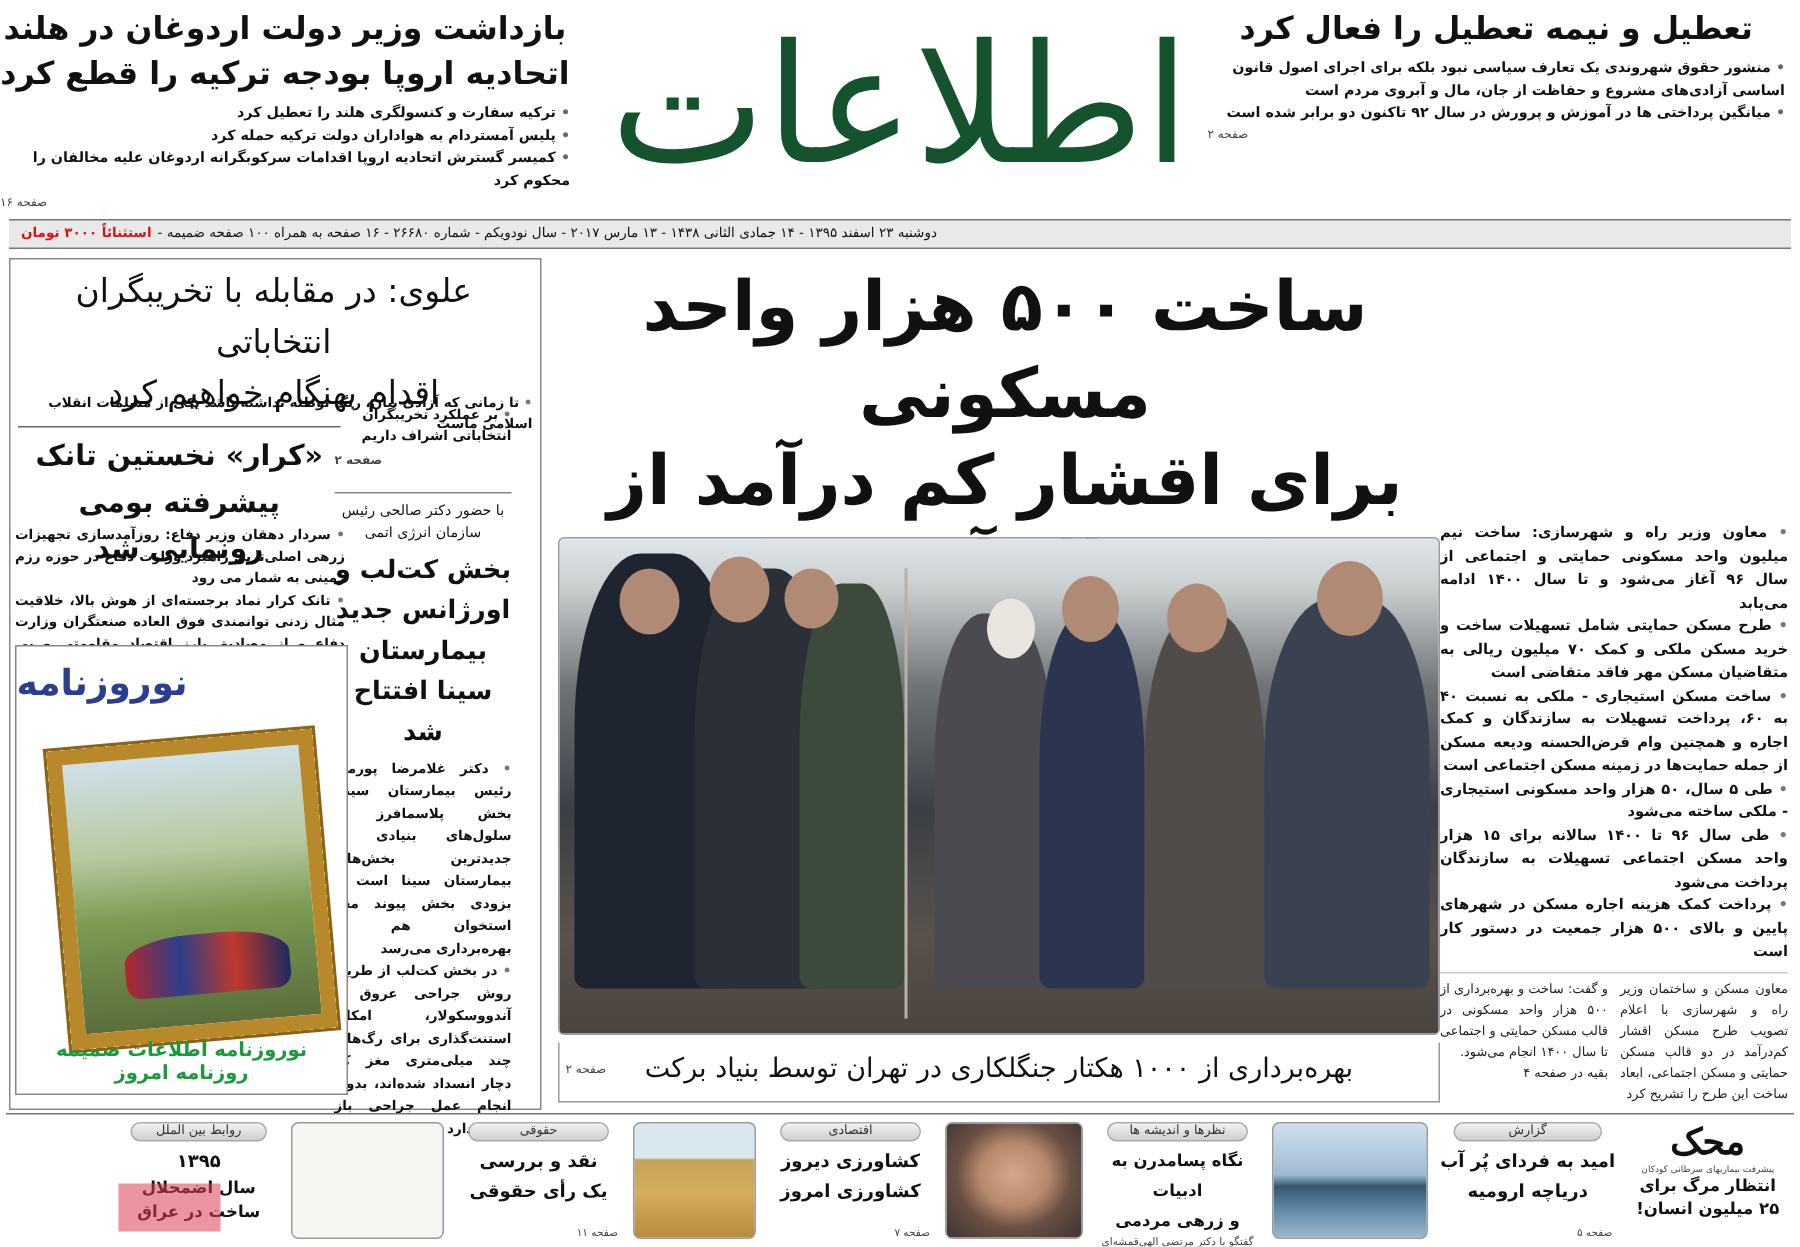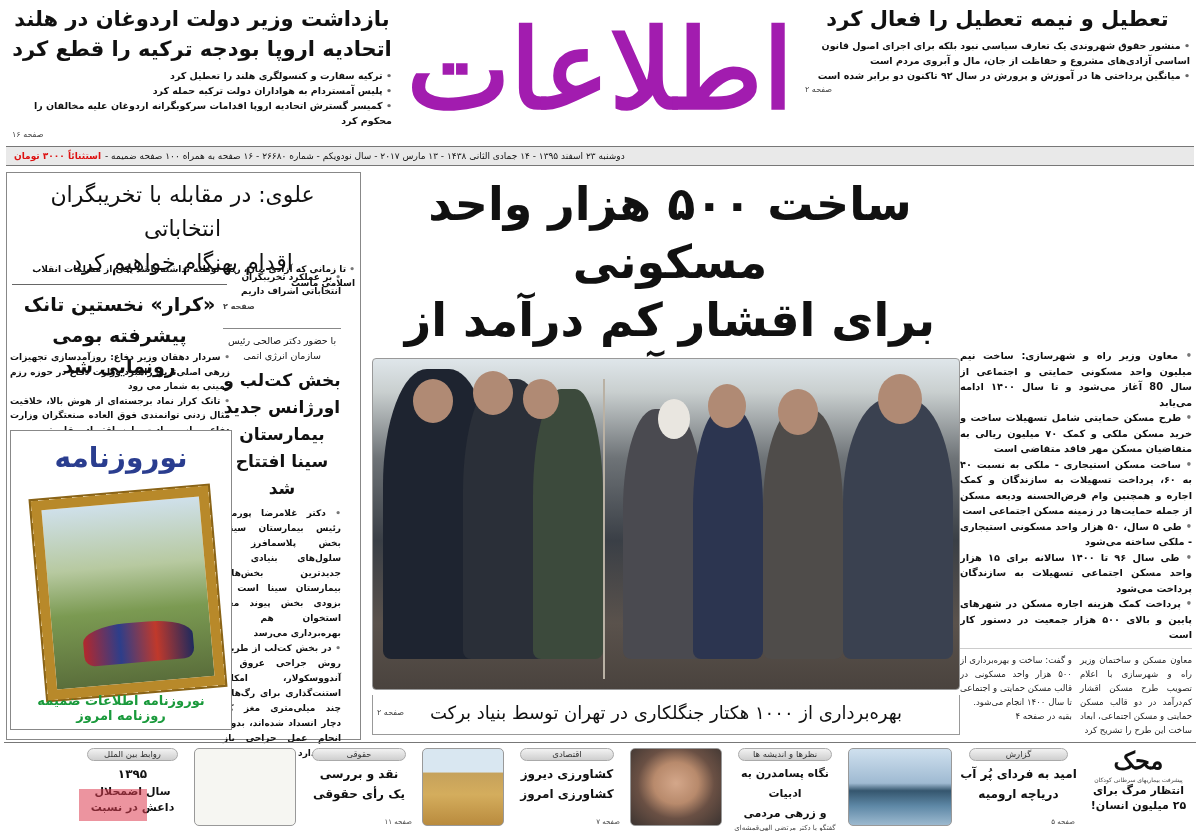--- a/index.html
+++ b/index.html
@@ -9,24 +9,24 @@
   .abs { position: absolute; }
 
   
   .top-story { position: absolute; top: 4px; direction: rtl; text-align: center; }
   .top-story h2 { font-family: "DejaVu Sans", sans-serif; font-weight: bold; font-size: 21px; line-height: 30px; color: #111; }
   .top-story ul { list-style: none; font-size: 9.5px; font-weight: bold; line-height: 15px; text-align: right; margin-top: 4px; }
   .top-story li::before { content: "• "; color: #666; }
   .page-ref { font-size: 8px; color: #444; text-align: left; display: block; margin-top: 2px; }
 
   #top-right { right: 10px; width: 385px; }
-  #top-left { left: 12px; width: 380px; }
+  #top-left { left: 0; width: 380px; }
 
   #masthead { left: 400px; top: 0; width: 400px; height: 140px; display: flex; align-items: center; justify-content: center; }
-  #masthead span { font-family: "DejaVu Serif", serif; font-size: 110px; font-weight: bold; color: #a21caf; letter-spacing: -6px; line-height: 1; }
+  #masthead span { font-family: "DejaVu Serif", serif; font-size: 110px; font-weight: normal; color: #14532d; letter-spacing: -6px; line-height: 1; }
 
   #dateline { left: 6px; right: 6px; top: 146px; height: 20px; background: #e9e9e9; border-top: 1px solid #777; border-bottom: 1px solid #777; font-size: 9px; line-height: 19px; padding: 0 8px; display: flex; justify-content: space-between; }
   #dateline .price { color: #d11; font-weight: bold; margin-right: 4px; }
   #dateline .info { flex: 1; text-align: left; }
 
   
   #main-headline { left: 370px; top: 175px; width: 600px; text-align: center; font-weight: bold; font-size: 46px; line-height: 58px; letter-spacing: -1px; }
 
   
   #right-col { right: 8px; top: 348px; width: 232px; font-size: 9.8px; font-weight: bold; line-height: 15.5px; text-align: justify; }
@@ -54,21 +54,21 @@
 
   #sina-col { left: 223px; top: 270px; width: 118px; text-align: center; }
   #sina-col .bullets { font-size: 9px; font-weight: bold; line-height: 14px; text-align: right; }
   #sina-col .bullets div::before { content: "• "; color: #777; }
   #sina-col .kicker { font-size: 9.5px; line-height: 15px; margin-top: 14px; border-top: 1px solid #888; padding-top: 4px; }
   #sina-col .head { font-size: 17px; font-weight: bold; line-height: 27px; margin-top: 4px; }
   #sina-col .body { font-size: 9px; font-weight: bold; line-height: 15px; text-align: justify; margin-top: 4px; }
   #sina-col .body div::before { content: "• "; color: #777; }
 
   #nowruz-box { left: 10px; top: 430px; width: 222px; height: 300px; border: 1px solid #888; background: #fff; }
-  #nowruz-title { position: absolute; top: 10px; left: 0; right: 0; text-align: center; font-size: 28px; font-weight: bold; color: #2a3d8f; }
+  #nowruz-title { position: absolute; top: 10px; left: 0; right: 0; text-align: left; font-size: 24px; font-weight: bold; color: #2a3d8f; }
   #nowruz-frame { position: absolute; left: 28px; top: 62px; width: 178px; height: 200px; border: 10px solid #b8892a; background: linear-gradient(180deg, #cfe0ea 0%, #b7c9a0 35%, #7b9a52 60%, #5a6e3b 100%); transform: rotate(-5deg); box-shadow: 0 0 0 2px #8a6418; }
   #nowruz-frame .people { position: absolute; bottom: 20px; left: 30px; width: 110px; height: 40px; border-radius: 40% 40% 10px 10px; background: linear-gradient(90deg, #b3282d, #2d3e8a, #c0392b, #1f2a5e); }
   #nowruz-caption { position: absolute; bottom: 6px; left: 0; right: 0; text-align: center; font-size: 13px; font-weight: bold; color: #1a9a3c; }
 
   
   #bottom-strip { left: 4px; right: 4px; top: 742px; height: 86px; border-top: 1px solid #777; display: flex; flex-direction: row; }
   .b-item { position: relative; height: 100%; padding: 3px 4px; text-align: center; }
   .b-tag { display: block; margin: 2px auto 3px; width: 85%; height: 13px; border-radius: 7px; background: linear-gradient(#f2f2f2, #cfcfcf); border: 1px solid #aaa; font-size: 8.5px; line-height: 11px; color: #333; }
   .b-head { font-size: 12px; font-weight: bold; line-height: 20px; }
   .b-sub { font-size: 7px; color: #444; }
@@ -114,21 +114,21 @@
   <span class="price">استثنائاً ۳۰۰۰ تومان</span>
 </div>
 
 <div class="abs" id="main-headline">
   <div>ساخت ۵۰۰ هزار واحد مسکونی</div>
   <div>برای اقشار کم درآمد از سال آینده</div>
 </div>
 
 <div class="abs" id="right-col">
   <ul>
-    <li>معاون وزیر راه و شهرسازی: ساخت نیم میلیون واحد مسکونی حمایتی و اجتماعی از سال 80 آغاز می‌شود و تا سال ۱۴۰۰ ادامه می‌یابد</li>
+    <li>معاون وزیر راه و شهرسازی: ساخت نیم میلیون واحد مسکونی حمایتی و اجتماعی از سال ۹۶ آغاز می‌شود و تا سال ۱۴۰۰ ادامه می‌یابد</li>
     <li>طرح مسکن حمایتی شامل تسهیلات ساخت و خرید مسکن ملکی و کمک ۷۰ میلیون ریالی به متقاضیان مسکن مهر فاقد متقاضی است</li>
     <li>ساخت مسکن استیجاری - ملکی به نسبت ۴۰ به ۶۰، پرداخت تسهیلات به سازندگان و کمک اجاره و همچنین وام قرض‌الحسنه ودیعه مسکن از جمله حمایت‌ها در زمینه مسکن اجتماعی است</li>
     <li>طی ۵ سال، ۵۰ هزار واحد مسکونی استیجاری - ملکی ساخته می‌شود</li>
     <li>طی سال ۹۶ تا ۱۴۰۰ سالانه برای ۱۵ هزار واحد مسکن اجتماعی تسهیلات به سازندگان پرداخت می‌شود</li>
     <li>پرداخت کمک هزینه اجاره مسکن در شهرهای پایین و بالای ۵۰۰ هزار جمعیت در دستور کار است</li>
   </ul>
 </div>
 <div class="abs" id="right-sub">
   <p>معاون مسکن و ساختمان وزیر راه و شهرسازی با اعلام تصویب طرح مسکن اقشار کم‌درآمد در دو قالب مسکن حمایتی و مسکن اجتماعی، ابعاد ساخت این طرح را تشریح کرد</p>
   <p>
@@ -239,16 +239,16 @@
     <div class="b-head">نقد و بررسی</div>
     <div class="b-head">یک رأی حقوقی</div>
     <span class="b-page">صفحه ۱۱</span>
   </div>
   <div class="b-item" style="width:110px;">
     <div class="b-img img-cartoon"></div>
   </div>
   <div class="b-item" style="width:115px;">
     <span class="b-tag">روابط بین الملل</span>
     <div class="b-head">۱۳۹۵</div>
-    <div class="b-head" style="font-size:11px;line-height:16px;">سال اضمحلال داعش در نسبت</div>
+    <div class="b-head" style="font-size:11px;line-height:16px;">سال اضمحلال ساخت در عراق</div>
     <div id="watermark"></div>
   </div>
 </div>
 
 </body></html>

